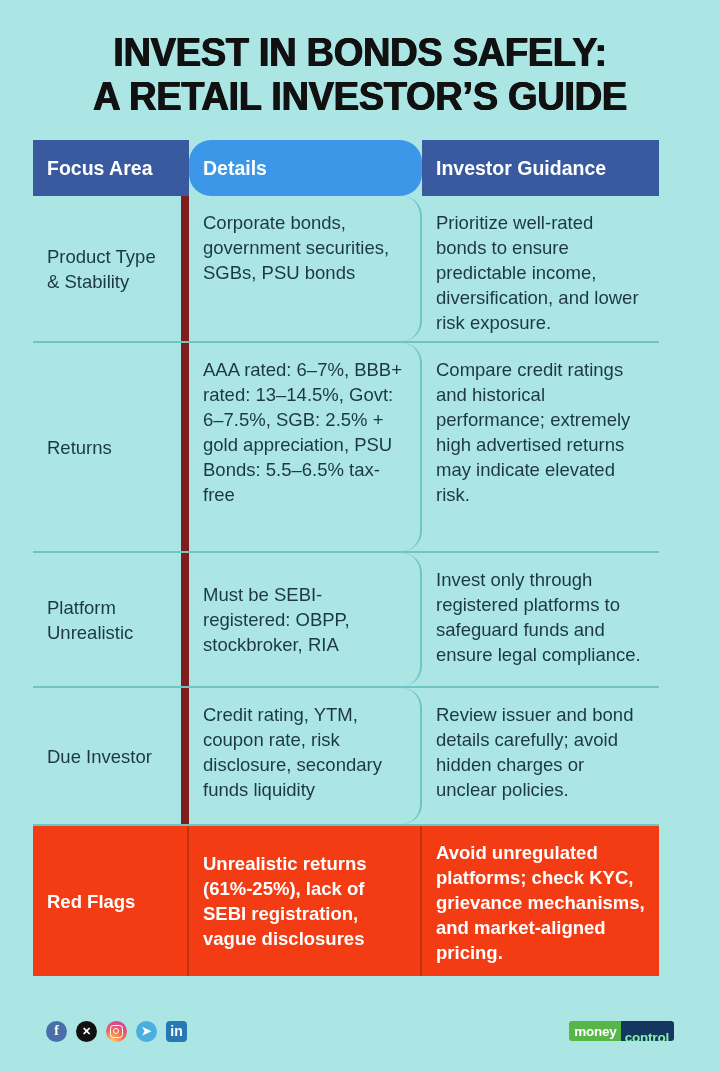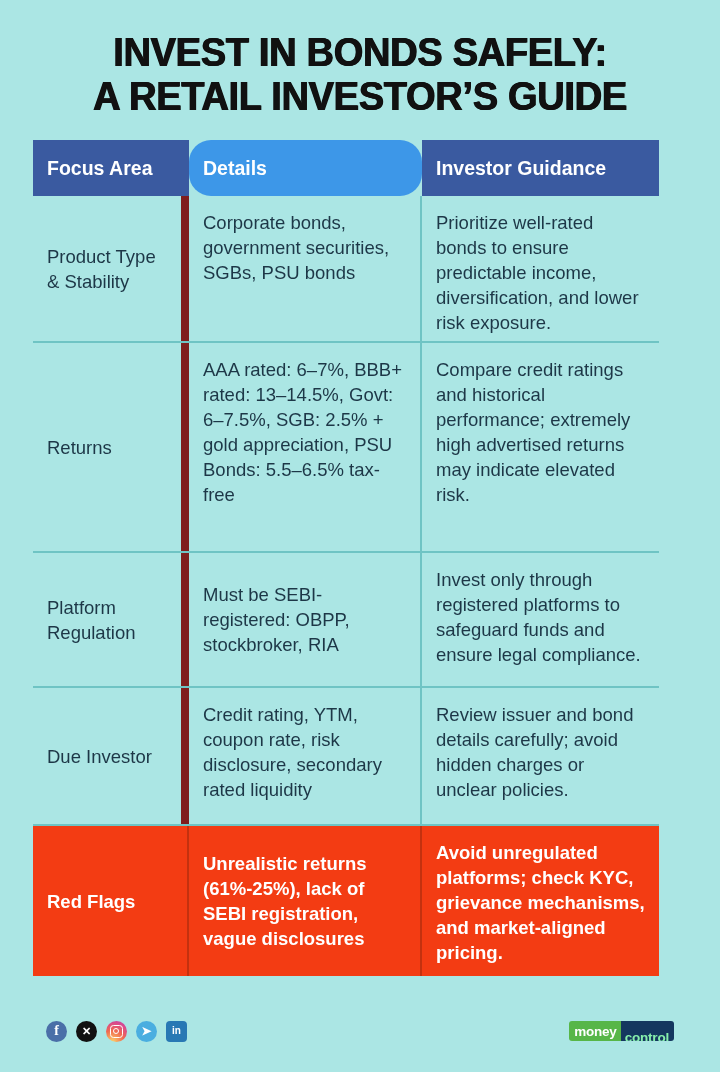--- a/index.html
+++ b/index.html
@@ -74,20 +74,21 @@
   .body-row + .body-row { border-top: 2px solid #6fc4c4; }
   .body-row .col-1 {
     display: flex;
     align-items: center;
     border-right: 8px solid #7f1d1d;
   }
   .body-row .col-2 {
     display: flex;
     align-items: center;
     border-right: 2px solid #6fc4c4;
+    border-radius: 20px;
   }
   .body-row .col-3 {
     display: flex;
     align-items: center;
   }
   .body-row.tall-top .col-2,
   .body-row.tall-top .col-3 { align-items: flex-start; }
 
   
   .row.alert { background: #f33c13; border-top: 2px solid #6fc4c4; }
@@ -139,21 +140,21 @@
   }
   .s-ig .ig-sq:after {
     content: "";
     position: absolute;
     left: 2.2px; top: 2.2px;
     width: 4.2px; height: 4.2px;
     border: 1.4px solid #ffffff;
     border-radius: 50%;
   }
   .s-tg { background: #4aaee0; font-size: 12px; }
-  .s-li { background: #2878b4; border-radius: 4px; font-size: 10px; font-weight: bold; }
+  .s-li { background: #2878b4; border-radius: 4px; font-size: 14px; font-weight: bold; }
 
   .logo {
     display: flex;
     align-items: stretch;
     height: 20px;
     border-radius: 3px;
     overflow: hidden;
     font-size: 13.5px;
     font-weight: bold;
     letter-spacing: -0.2px;
@@ -195,28 +196,28 @@
     <div class="cell col-3">Prioritize well-rated bonds to ensure predictable income, diversification, and lower risk exposure.</div>
   </div>
 
   <div class="row body-row tall-top" style="height:210px">
     <div class="cell col-1" style="align-items:center">Returns</div>
     <div class="cell col-2">AAA rated: 6–7%, BBB+ rated: 13–14.5%, Govt: 6–7.5%, SGB: 2.5% + gold appreciation, PSU Bonds: 5.5–6.5% tax-free</div>
     <div class="cell col-3">Compare credit ratings and historical performance; extremely high advertised returns may indicate elevated risk.</div>
   </div>
 
   <div class="row body-row tall-top" style="height:135px">
-    <div class="cell col-1" style="align-items:center">Platform Regulation</div>
+    <div class="cell col-1" style="align-items:center">Platform Unrealistic</div>
     <div class="cell col-2" style="align-items:center">Must be SEBI-registered: OBPP, stockbroker, RIA</div>
     <div class="cell col-3">Invest only through registered platforms to safeguard funds and ensure legal compliance.</div>
   </div>
 
   <div class="row body-row tall-top" style="height:138px">
     <div class="cell col-1" style="align-items:center">Due Investor</div>
-    <div class="cell col-2">Credit rating, YTM, coupon rate, risk disclosure, secondary rated liquidity</div>
+    <div class="cell col-2">Credit rating, YTM, coupon rate, risk disclosure, secondary funds liquidity</div>
     <div class="cell col-3">Review issuer and bond details carefully; avoid hidden charges or unclear policies.</div>
   </div>
 
   <div class="row alert" style="height:152px">
     <div class="cell col-1" style="display:flex;align-items:center">Red Flags</div>
     <div class="cell col-2" style="display:flex;align-items:center">Unrealistic returns (61%-25%), lack of SEBI registration, vague disclosures</div>
     <div class="cell col-3" style="display:flex;align-items:flex-start">Avoid unregulated platforms; check KYC, grievance mechanisms, and market-aligned pricing.</div>
   </div>
 
 </div>

